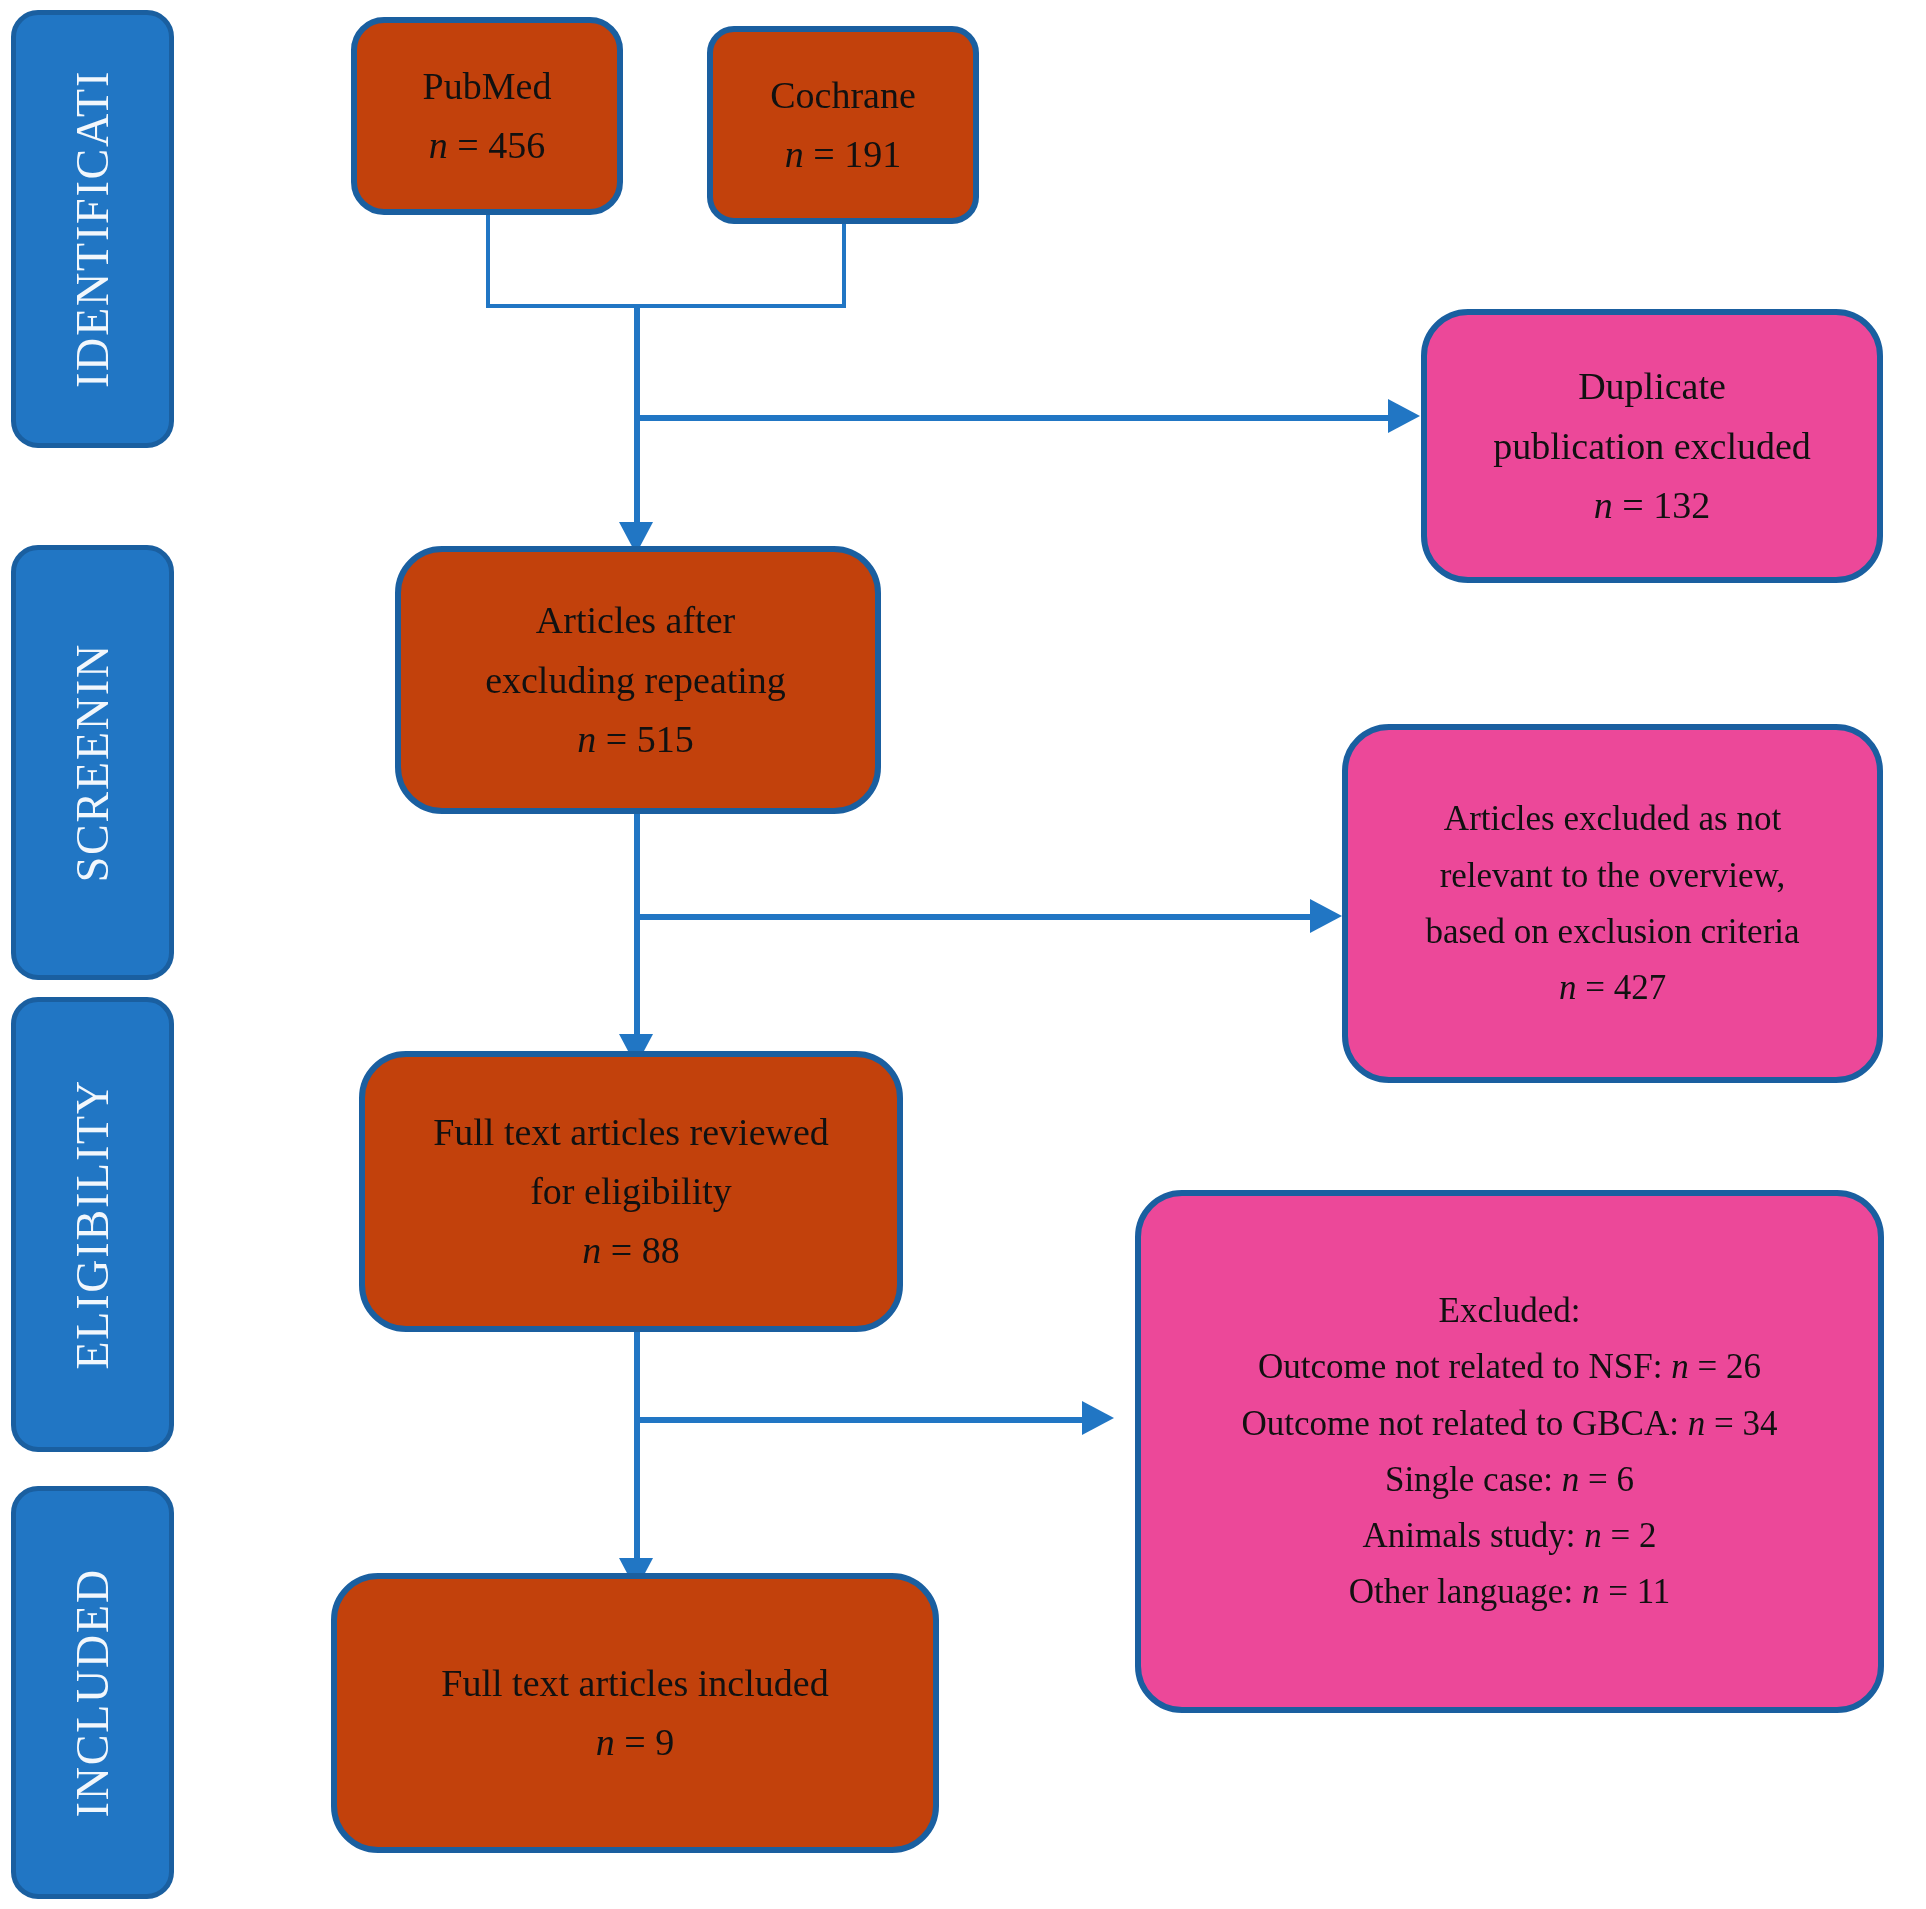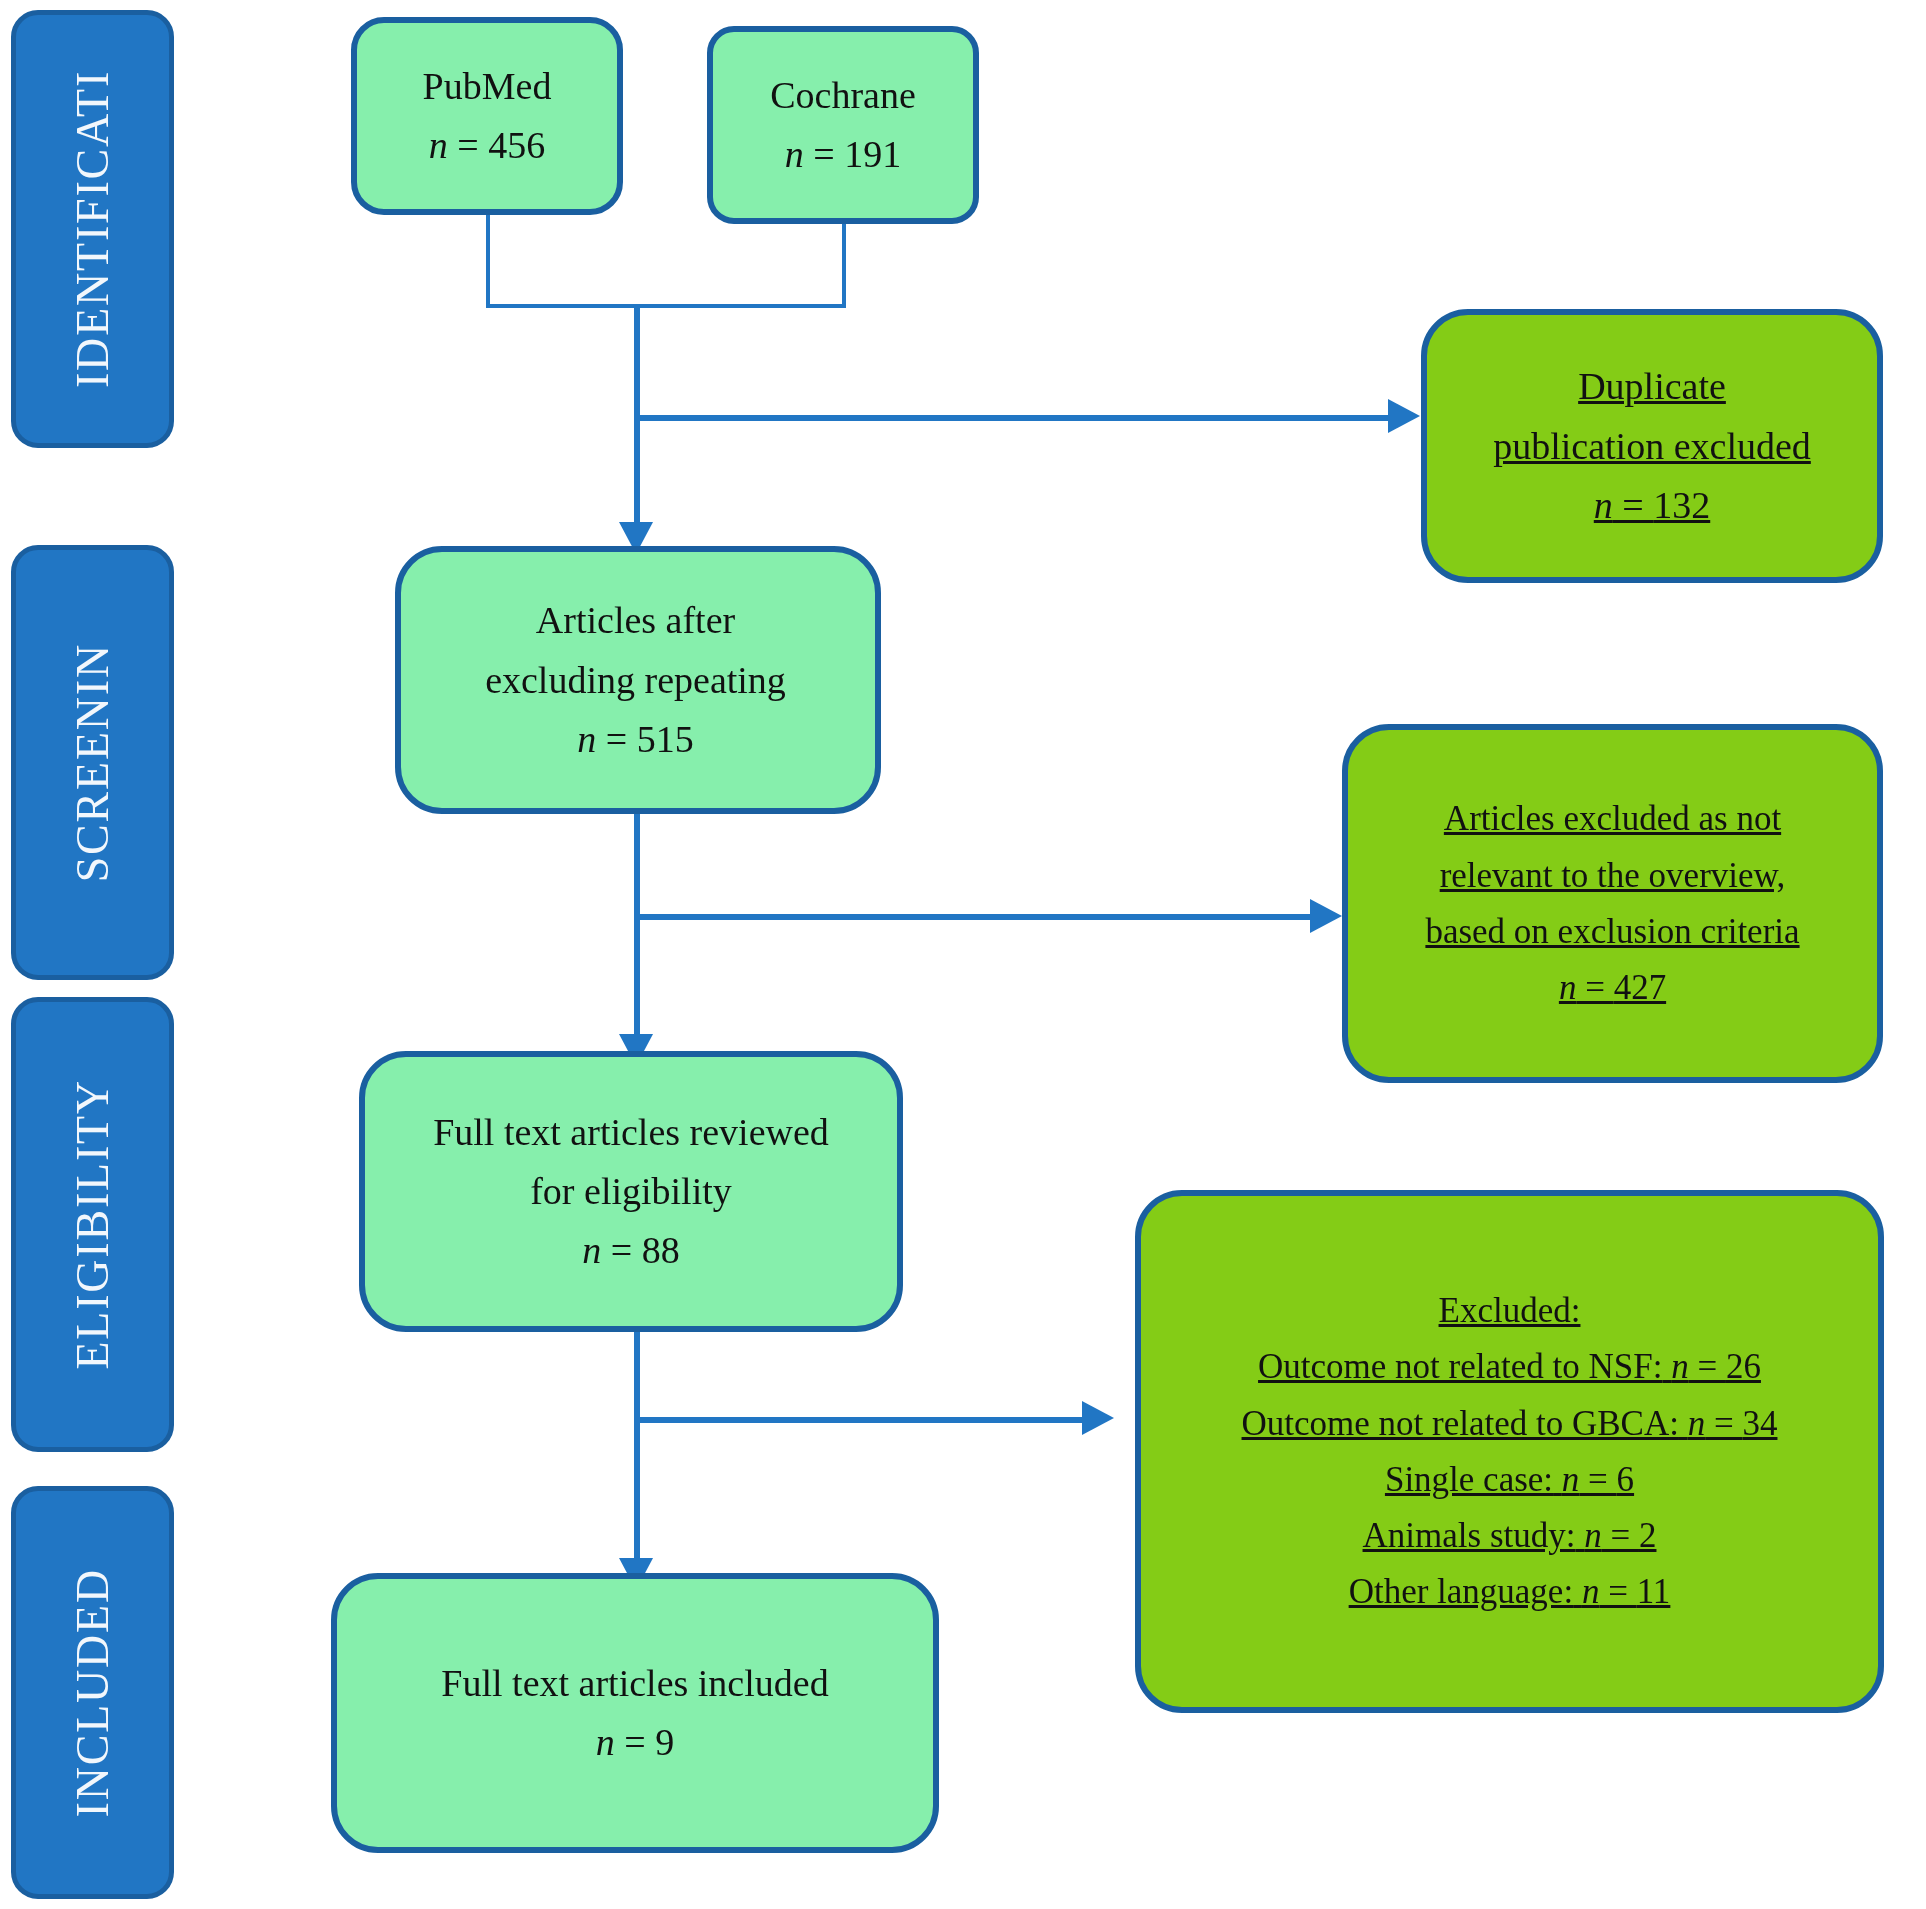--- a/index.html
+++ b/index.html
@@ -47,25 +47,24 @@
     border-radius: 47px;
     display: flex;
     flex-direction: column;
     align-items: center;
     justify-content: center;
     text-align: center;
     color: #111111;
     padding: 8.5px 16px;
   }
   .node.gray {
-    background: #86efac;
+    background: #c2410c;
   }
   .node.blue {
-    background: #84cc16;
-    text-decoration: underline;
+    background: #ec4899;
   }
   .node .line {
     display: block;
     width: 100%;
     font-size: 38px;
     line-height: 1.02;
     margin: 10.3px 0;
     white-space: nowrap;
   }
   .node .line.sm {

